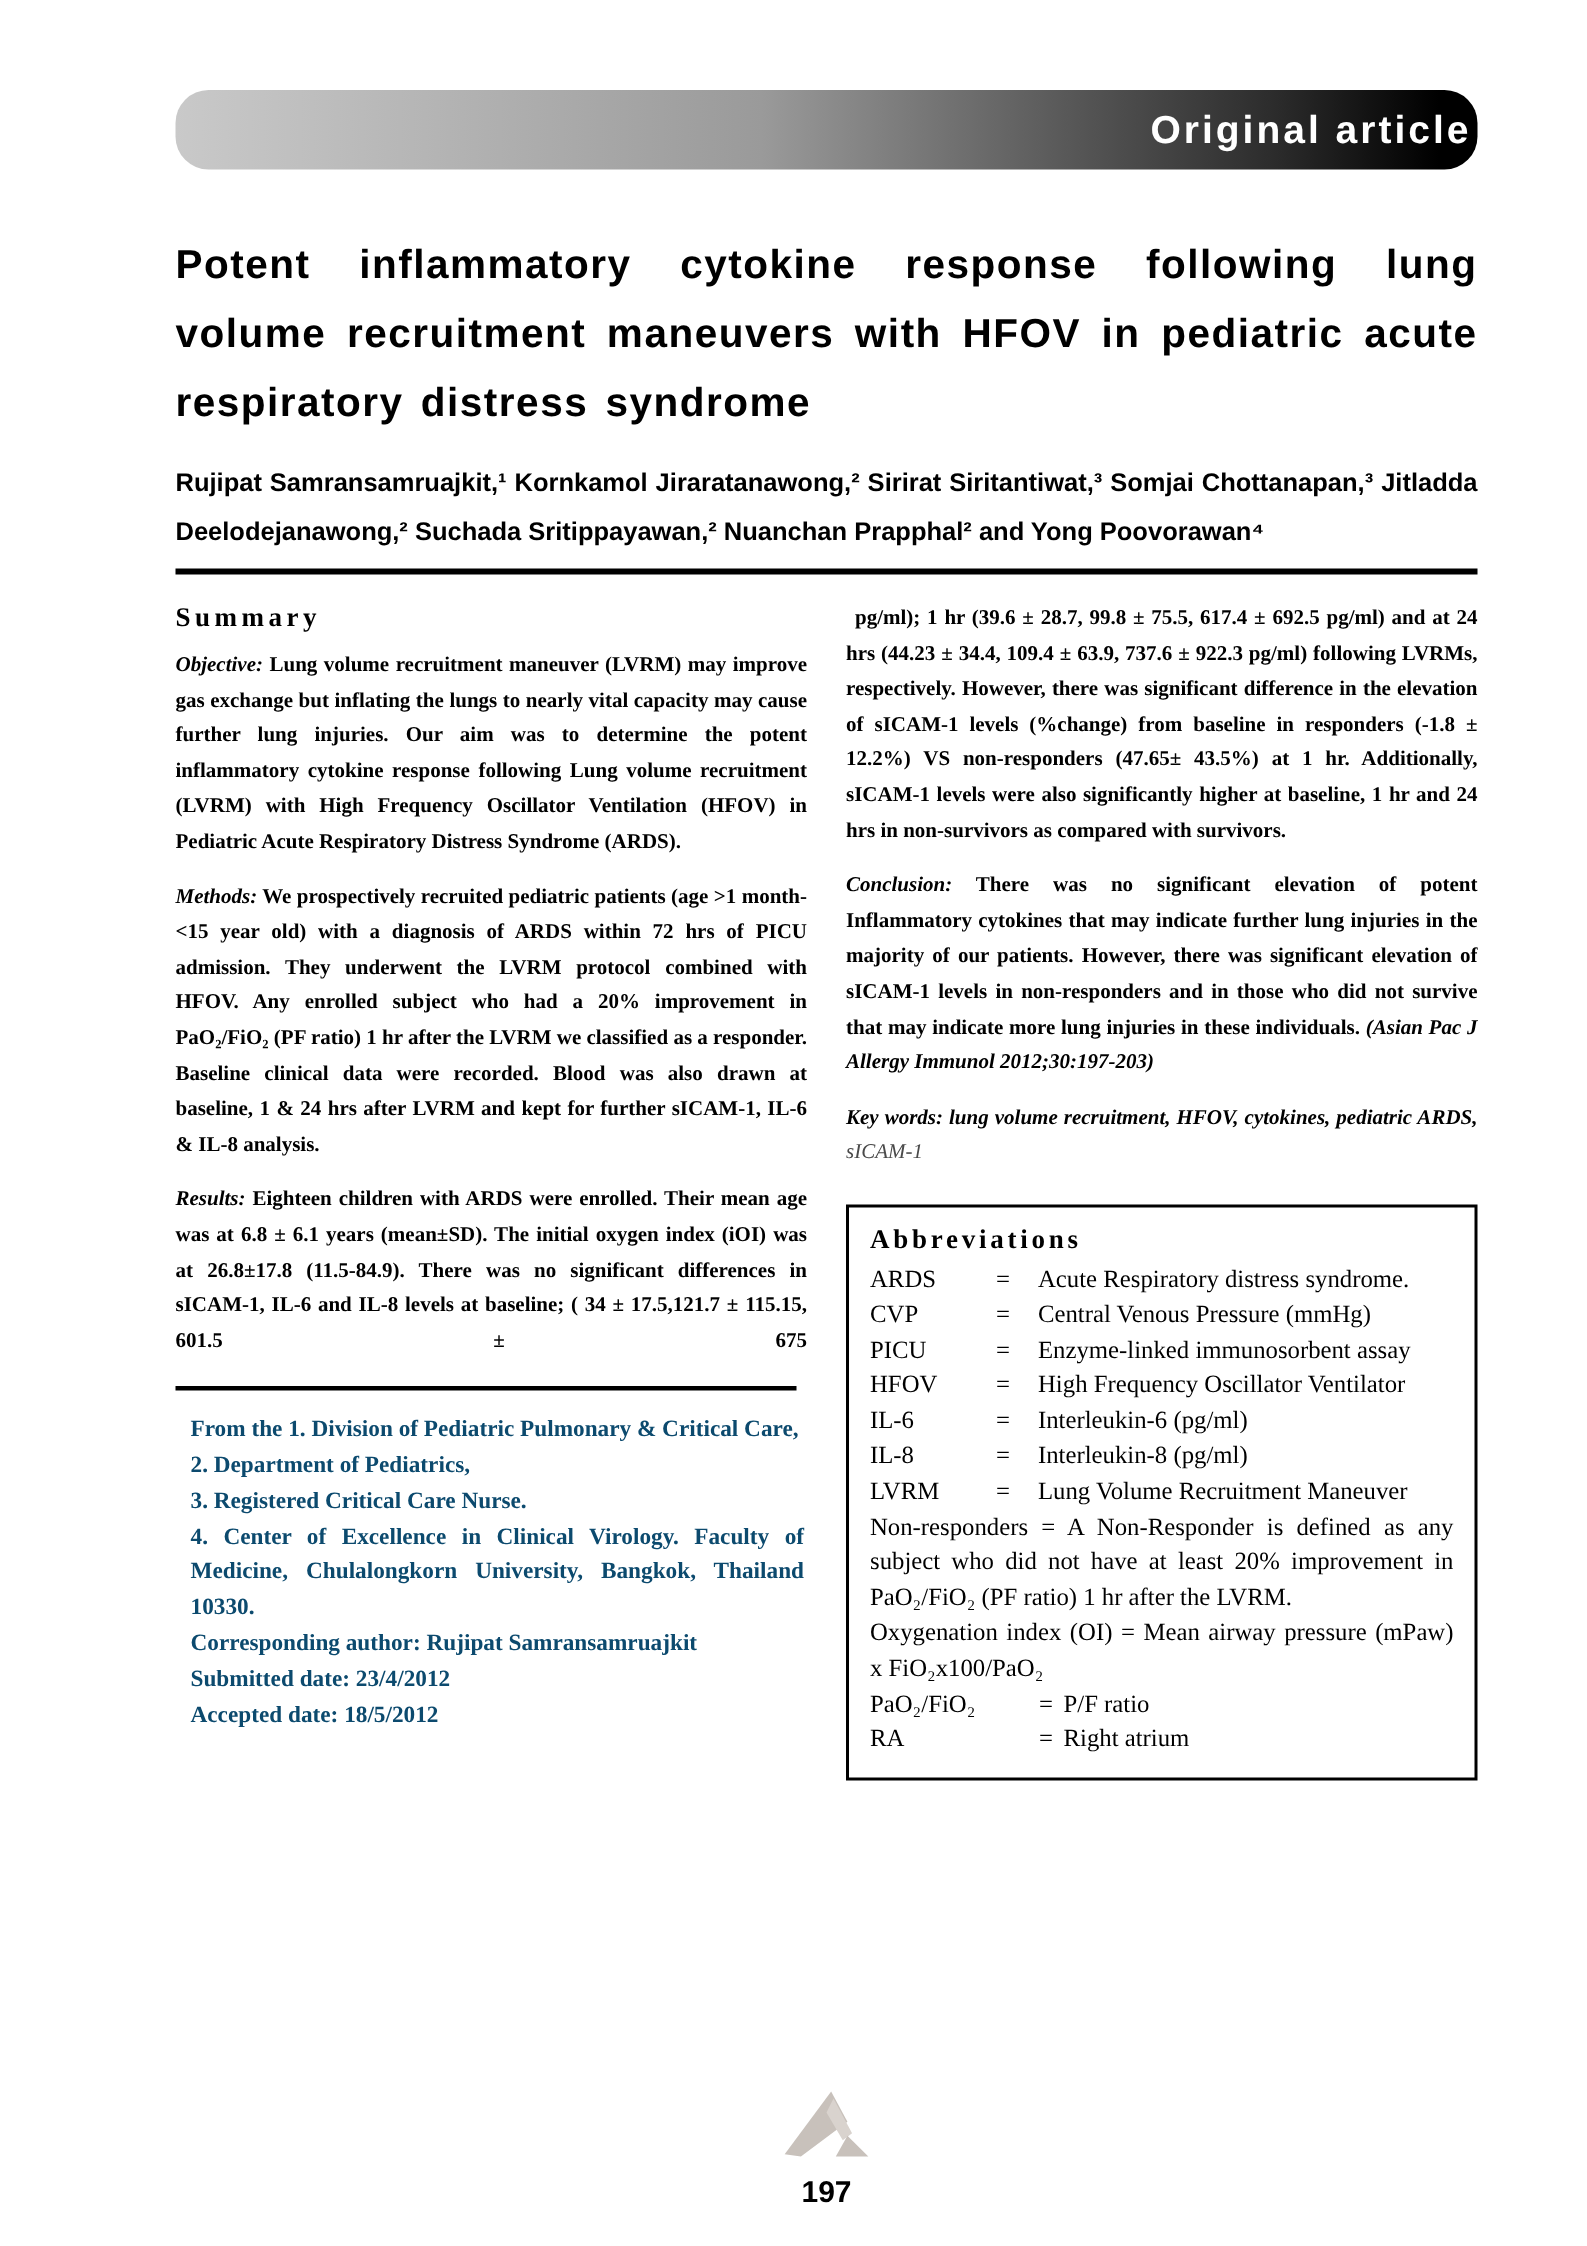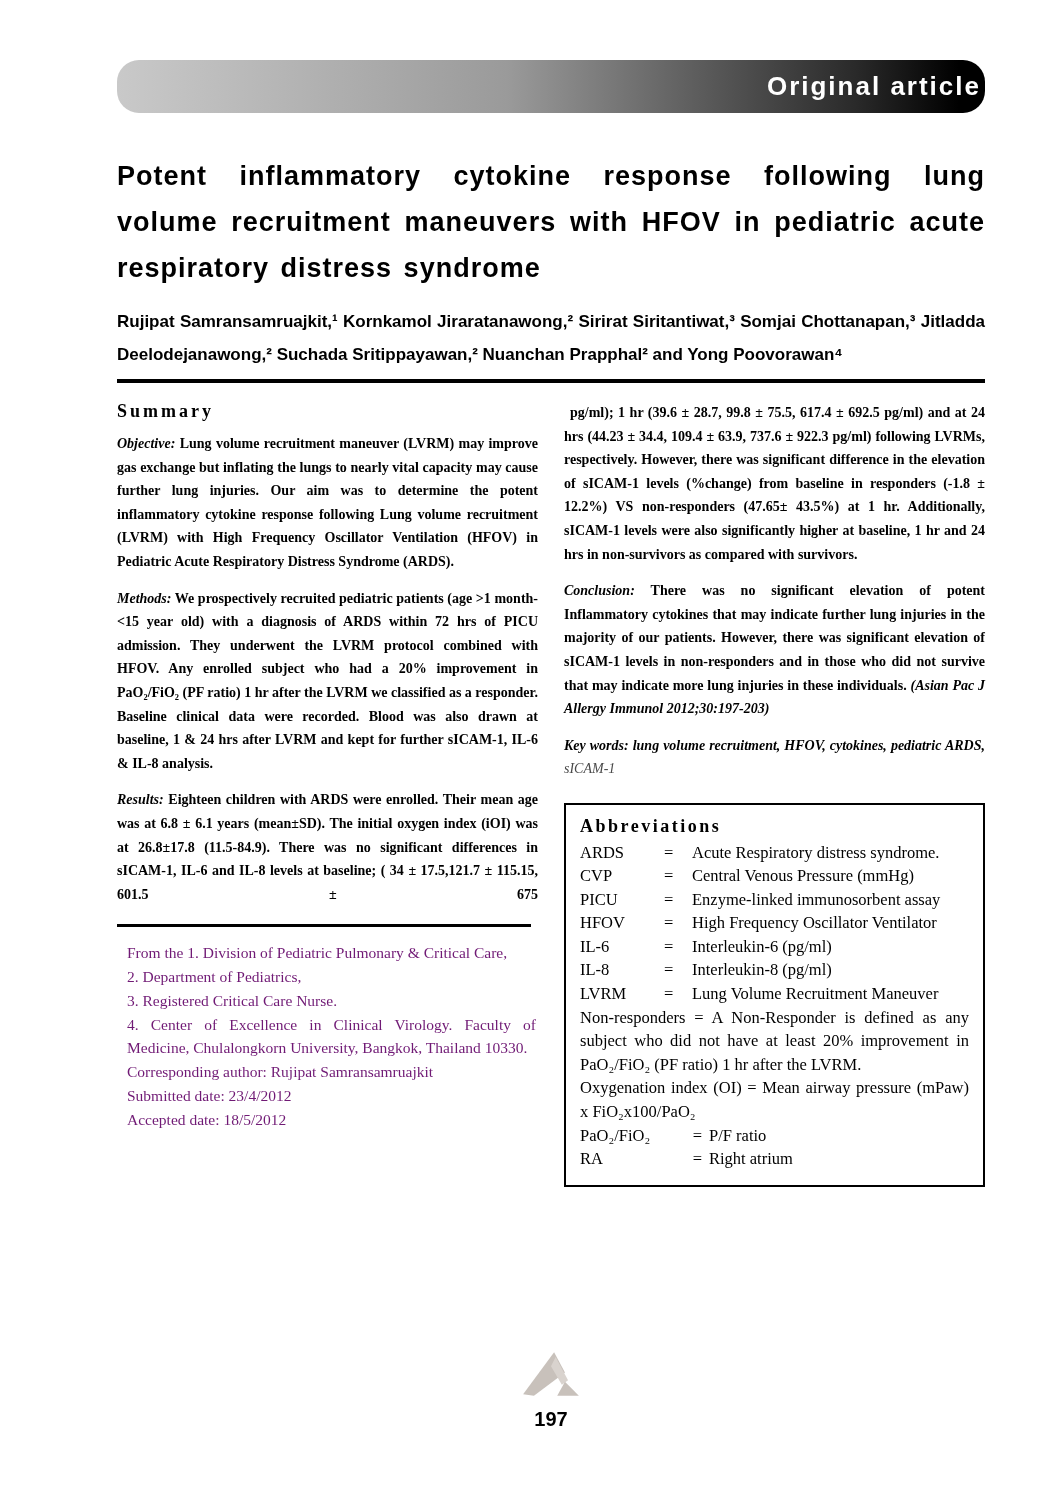--- a/index.html
+++ b/index.html
@@ -74,26 +74,26 @@
   }
   .abbrev-row { display: grid; grid-template-columns: 84px 28px 1fr; }
   .abbrev-note { text-align: justify; }
   .abbrev-row2 { display: grid; grid-template-columns: 122px 1fr; column-gap: 7px; }
   .abbrev-row2 .term-eq { display: flex; justify-content: space-between; }
 
   
   .foot-rule { margin-top: 18px; margin-bottom: 14px; height: 3px; background: #000; width: 414px; }
   .footnotes { padding-left: 10px; padding-right: 2px; }
   .footnotes p {
-    font-size: 15.5px; font-weight: normal; line-height: 23.8px;
-    color: #701a75; text-align: justify;
-  }
-
-  
-  .footer { position: absolute; left: 117px; width: 868px; top: 1346px; text-align: center; }
+    font-size: 15.5px; font-weight: bold; line-height: 23.8px;
+    color: #0c4a6e; text-align: justify;
+  }
+
+  
+  .footer { position: absolute; left: 117px; width: 868px; top: 1388px; text-align: center; }
   .footer .logo { display: inline-block; width: 62px; height: 56px; }
   .page-number {
     font-family: "Liberation Sans", "DejaVu Sans", sans-serif;
     font-weight: bold; font-size: 20px; margin-top: 2px;
   }
 </style>
 </head>
 <body>
 
 <div class="page">

